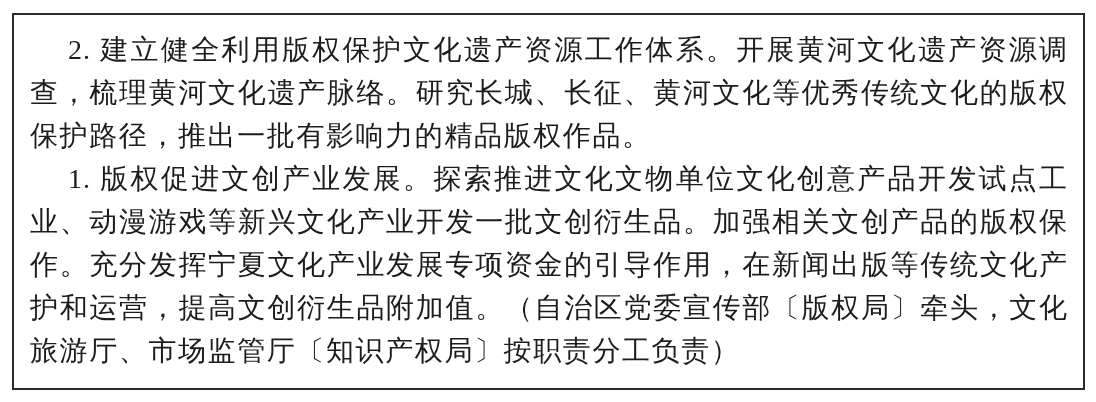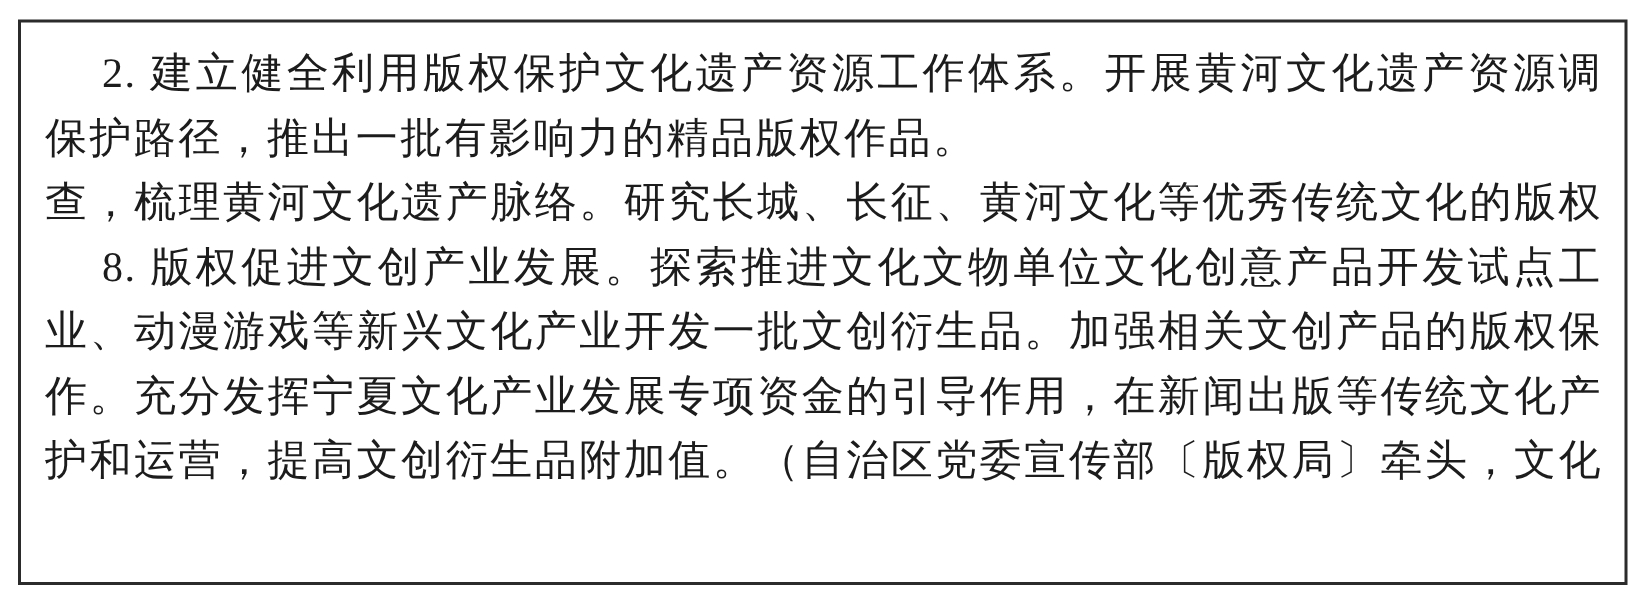--- a/index.html
+++ b/index.html
@@ -55,25 +55,26 @@
   }
 </style>
 </head>
 <body>
 
 <div class="canvas">
   <div class="doc-frame">
 
     <div class="para">
       <div class="line first">2. 建立健全利用版权保护文化遗产资源工作体系。开展黄河文化遗产资源调</div>
+      <div class="line">查，梳理黄河文化遗产脉络。研究长城、长征、黄河文化等优秀传统文化的版权</div>
       <div class="line para-end">保护路径，推出一批有影响力的精品版权作品。</div>
-      <div class="line">查，梳理黄河文化遗产脉络。研究长城、长征、黄河文化等优秀传统文化的版权</div>
     </div>
 
     <div class="para">
-      <div class="line first">8. 版权促进文创产业发展。探索推进文化文物单位文化创意产品开发试点工</div>
+      <div class="line first">1. 版权促进文创产业发展。探索推进文化文物单位文化创意产品开发试点工</div>
       <div class="line">业、动漫游戏等新兴文化产业开发一批文创衍生品。加强相关文创产品的版权保</div>
       <div class="line">作。充分发挥宁夏文化产业发展专项资金的引导作用，在新闻出版等传统文化产</div>
       <div class="line">护和运营，提高文创衍生品附加值。（自治区党委宣传部〔版权局〕牵头，文化和</div>
+      <div class="line para-end">旅游厅、市场监管厅〔知识产权局〕按职责分工负责）</div>
     </div>
 
   </div>
 </div>
 
 </body></html>

